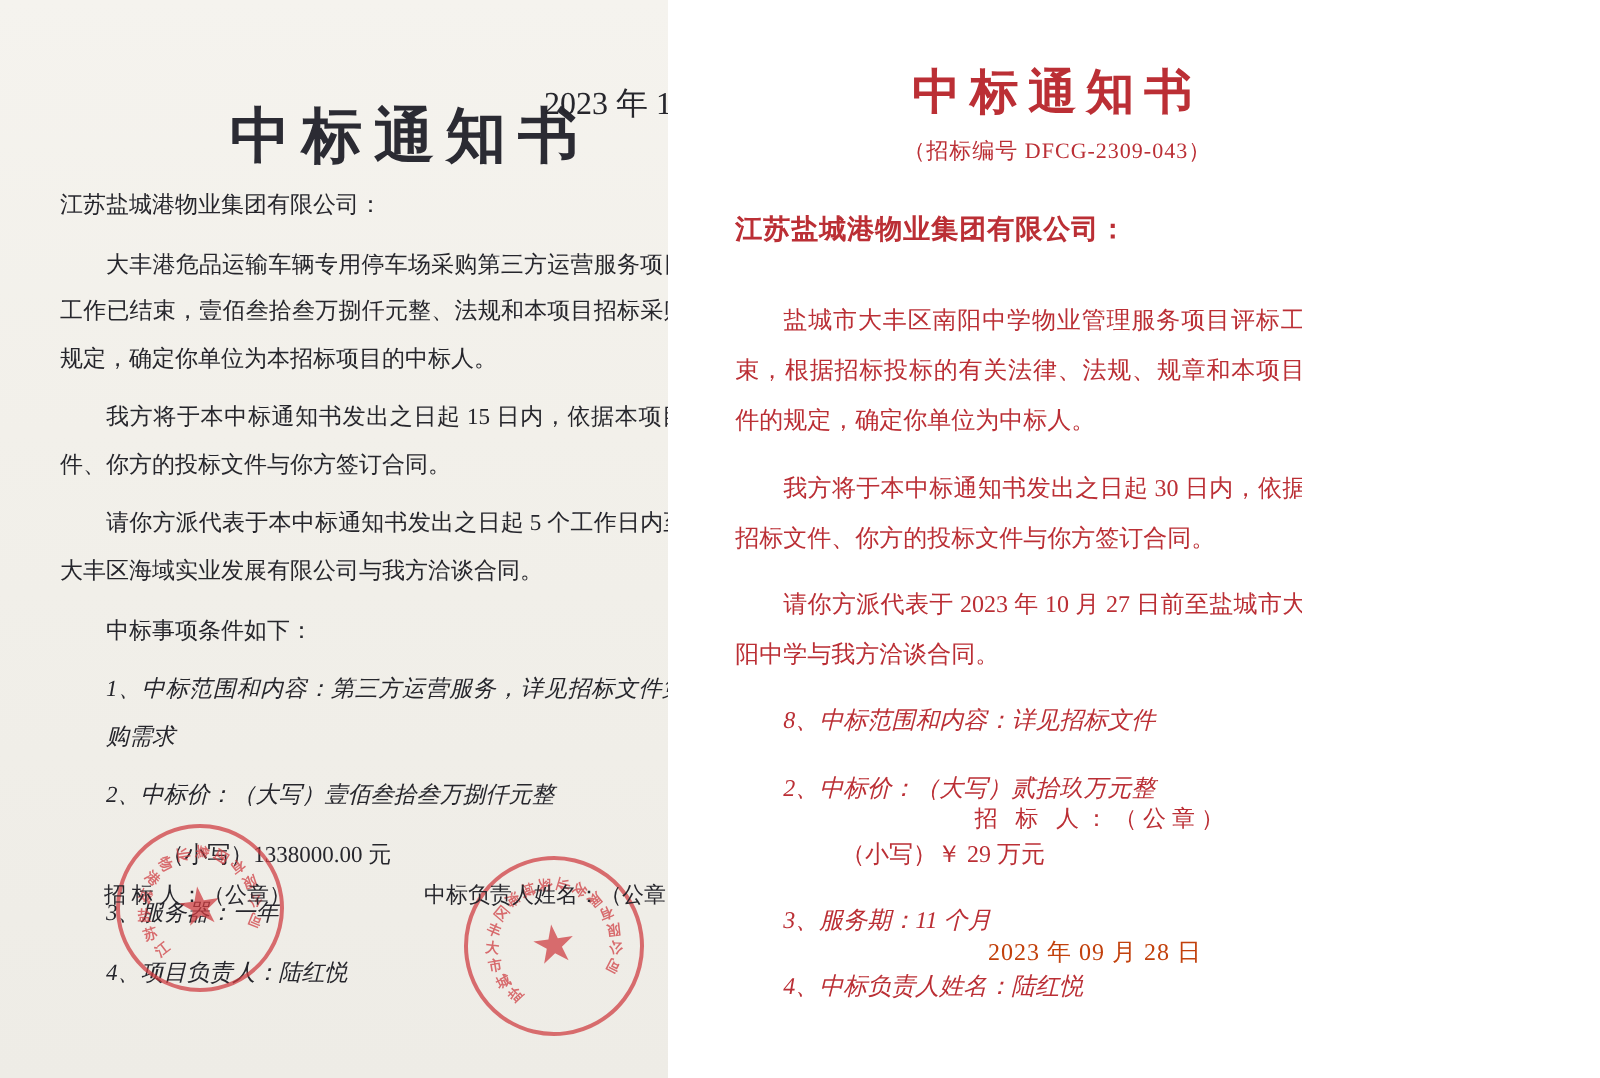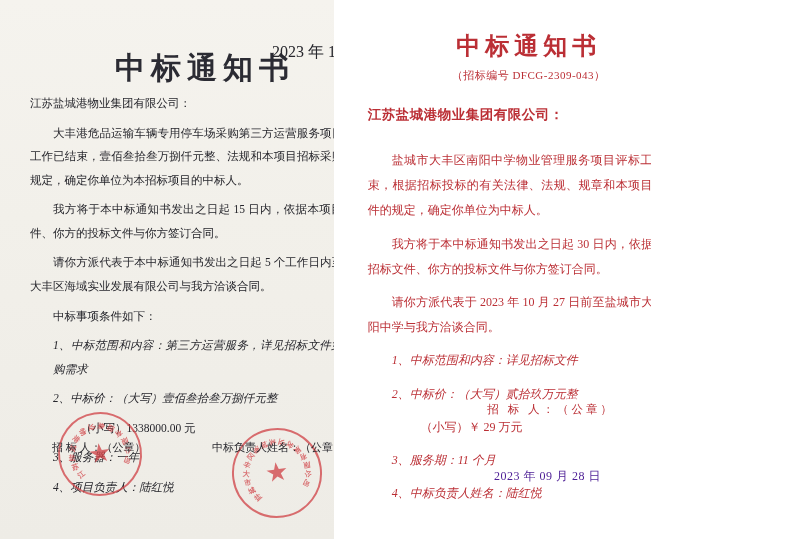--- a/index.html
+++ b/index.html
@@ -196,21 +196,21 @@
     top: 402px;
     font-size: 11.5px;
     color: #bb2f35;
     letter-spacing: 3px;
   }
   .right-date {
     position: absolute;
     right: 50px;
     top: 468px;
     font-size: 12px;
-    color: #4c1d95;
+    color: #c2410c;
     letter-spacing: .5px;
     text-align: center;
   }
   .divider {
     position: absolute;
     left: 410px;
     top: 0;
     width: 1px;
     height: 539px;
     background: #e2e0da;
@@ -290,21 +290,21 @@
 
   <div class="doc-right">
     <div class="right-title">中标通知书</div>
     <div class="right-subtitle">（招标编号 DFCG-2309-043）</div>
     <div class="right-addressee">江苏盐城港物业集团有限公司：</div>
 
     <div class="right-body">
       <p class="indent2">盐城市大丰区南阳中学物业管理服务项目评标工作已结束，根据招标投标的有关法律、法规、规章和本项目招标文件的规定，确定你单位为中标人。</p>
       <p class="indent2">我方将于本中标通知书发出之日起 30 日内，依据本项目招标文件、你方的投标文件与你方签订合同。</p>
       <p class="indent2">请你方派代表于 2023 年 10 月 27 日前至盐城市大丰区南阳中学与我方洽谈合同。</p>
-      <p class="list-item">1、中标范围和内容：详见招标文件</p>
+      <p class="list-item">8、中标范围和内容：详见招标文件</p>
       <p class="list-item">2、中标价：（大写）贰拾玖万元整</p>
       <p class="sub-item">（小写）￥ 29 万元</p>
       <p class="list-item">3、服务期：11 个月</p>
       <p class="list-item">4、中标负责人姓名：陆红悦</p>
     </div>
 
     <div class="right-sign">招 标 人：（公章）</div>
     <div class="right-date">2023 年 09 月 28 日</div>
   </div>
 

